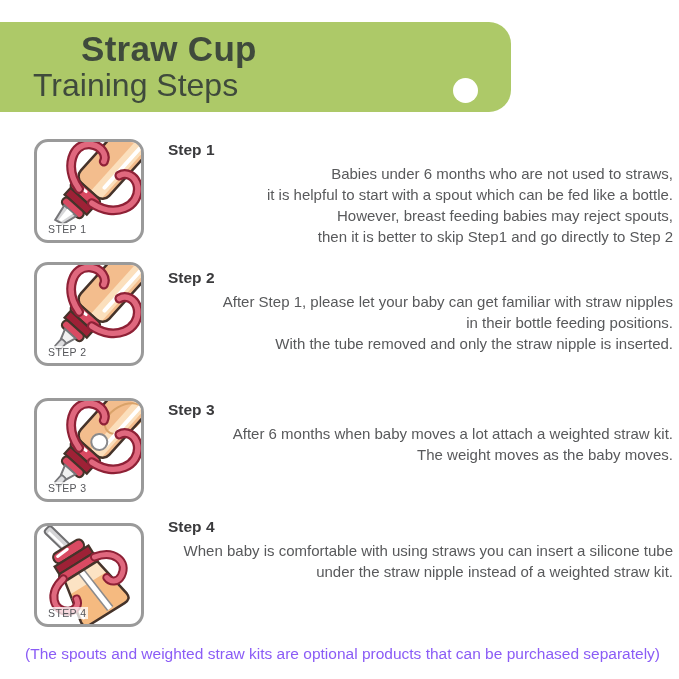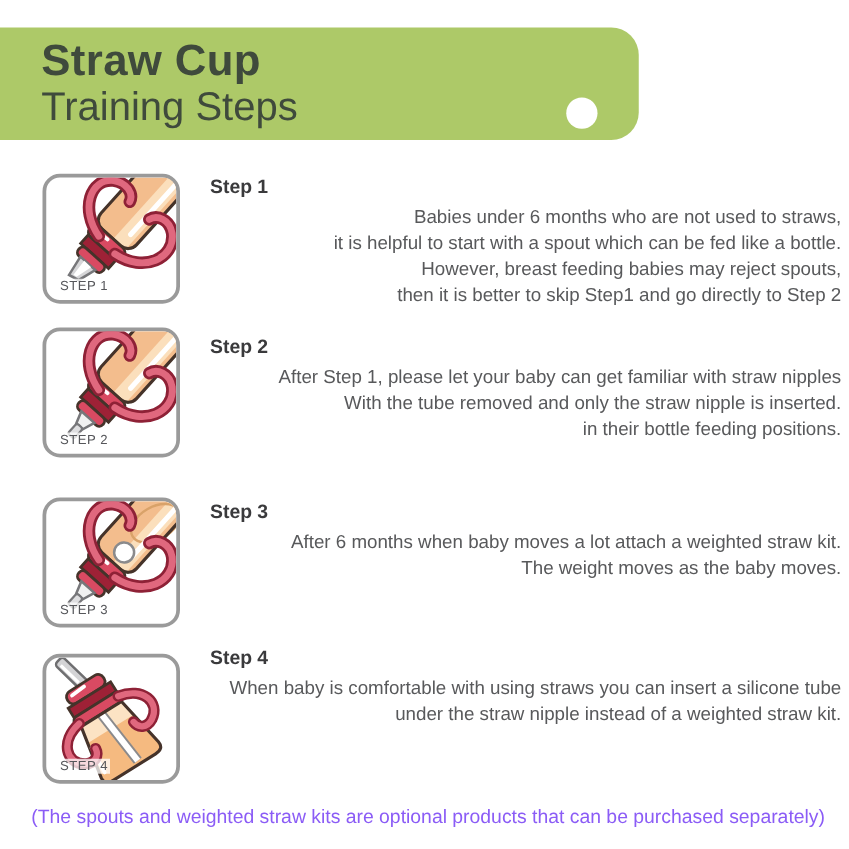--- a/index.html
+++ b/index.html
@@ -7,21 +7,21 @@
     width:679px;height:679px;background:#ffffff;
     font-family:"Liberation Sans",sans-serif;
     position:relative;overflow:hidden;
   }
   
   .banner{
     position:absolute;left:0;top:22px;width:511px;height:90px;
     background:#adc968;border-radius:0 22px 22px 0;
   }
   .banner-text{position:absolute;left:33px;top:8px;color:#3f4a3c;}
-  .title-line1{font-size:35px;font-weight:700;line-height:38px;letter-spacing:.3px;}
+  .title-line1{font-size:35px;font-weight:700;line-height:38px;letter-spacing:.3px;margin-left:48px;}
   .title-line2{font-size:32px;font-weight:400;line-height:35px;}
   .banner-dot{
     position:absolute;left:453px;top:56px;width:25px;height:25px;
     background:#ffffff;border-radius:50%;
   }
   
   .stepbox{
     position:absolute;left:34px;width:104px;height:98px;background:#fff;
     border:3.5px solid #9a9a9a;border-radius:14px;overflow:hidden;
   }
@@ -97,22 +97,22 @@
       <path d="M40 36 C 14 30 4 6 19 -5 C 28 -11 38 -8 40 -1" fill="none" stroke="#e0687e" stroke-width="5.5" stroke-linecap="round"></path>
       <path d="M59 38 C 87 34 97 8 82 -5 C 73 -12 63 -8 61 -1" fill="none" stroke="#8e2136" stroke-width="10" stroke-linecap="round"></path>
       <path d="M59 38 C 87 34 97 8 82 -5 C 73 -12 63 -8 61 -1" fill="none" stroke="#e0687e" stroke-width="5.5" stroke-linecap="round"></path>
     </g>
   </svg>
   <span class="badge">STEP 2</span>
 </div>
 <div class="steptext t2r">
   <div class="step-title">Step 2</div>
   <div class="step-line">After Step 1, please let your baby can get familiar with straw nipples</div>
+  <div class="step-line">in their bottle feeding positions.</div>
   <div class="step-line">With the tube removed and only the straw nipple is inserted.</div>
-  <div class="step-line">in their bottle feeding positions.</div>
 </div>
 
 <div class="stepbox b3">
   <svg viewBox="0 0 104 98">
     <g transform="translate(-6 14) rotate(42 48 45)">
       <rect x="29" y="-60" width="38" height="90" rx="9" fill="#f3bd8d"></rect>
       <path d="M50 -60 L63 -60 L63 30 L50 30 Z" fill="#fbdfbc"></path>
       <ellipse cx="54" cy="-16" rx="13" ry="21" transform="rotate(18 54 -16)" fill="none" stroke="#d9a269" stroke-width="2"></ellipse>
       <line x1="58" y1="-40" x2="58" y2="18" stroke="#fff" stroke-width="4" stroke-linecap="round"></line>
       <circle cx="51" cy="18" r="8" fill="#ffffff" stroke="#8a8a8c" stroke-width="2"></circle>

